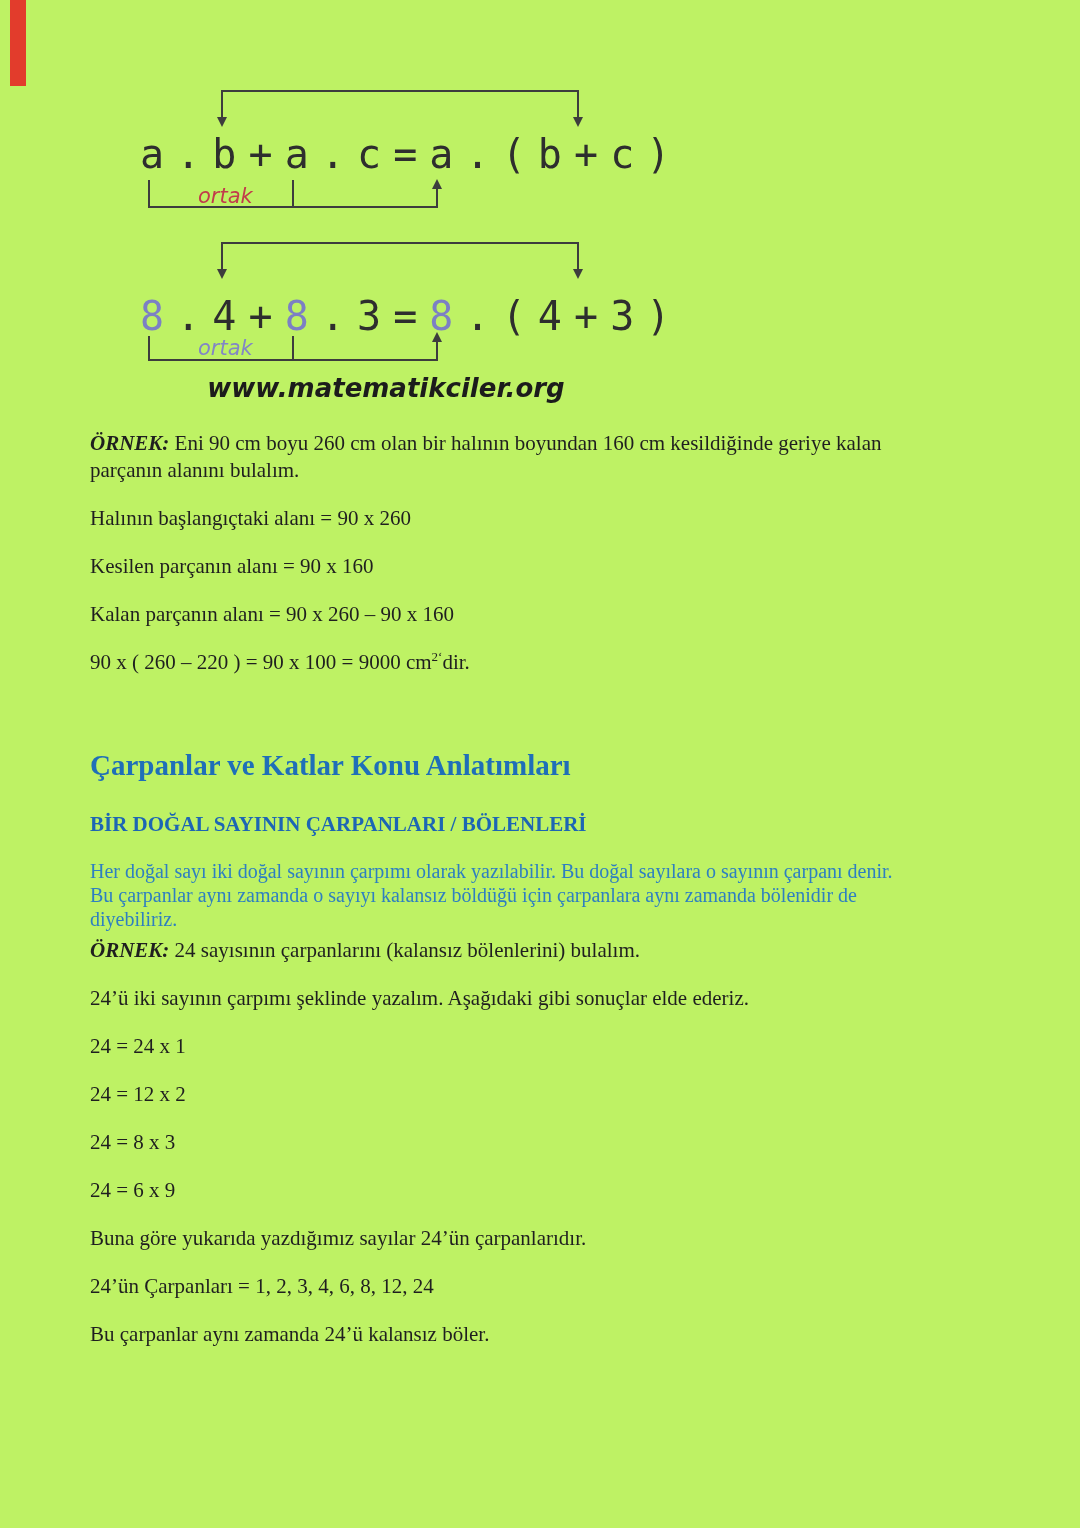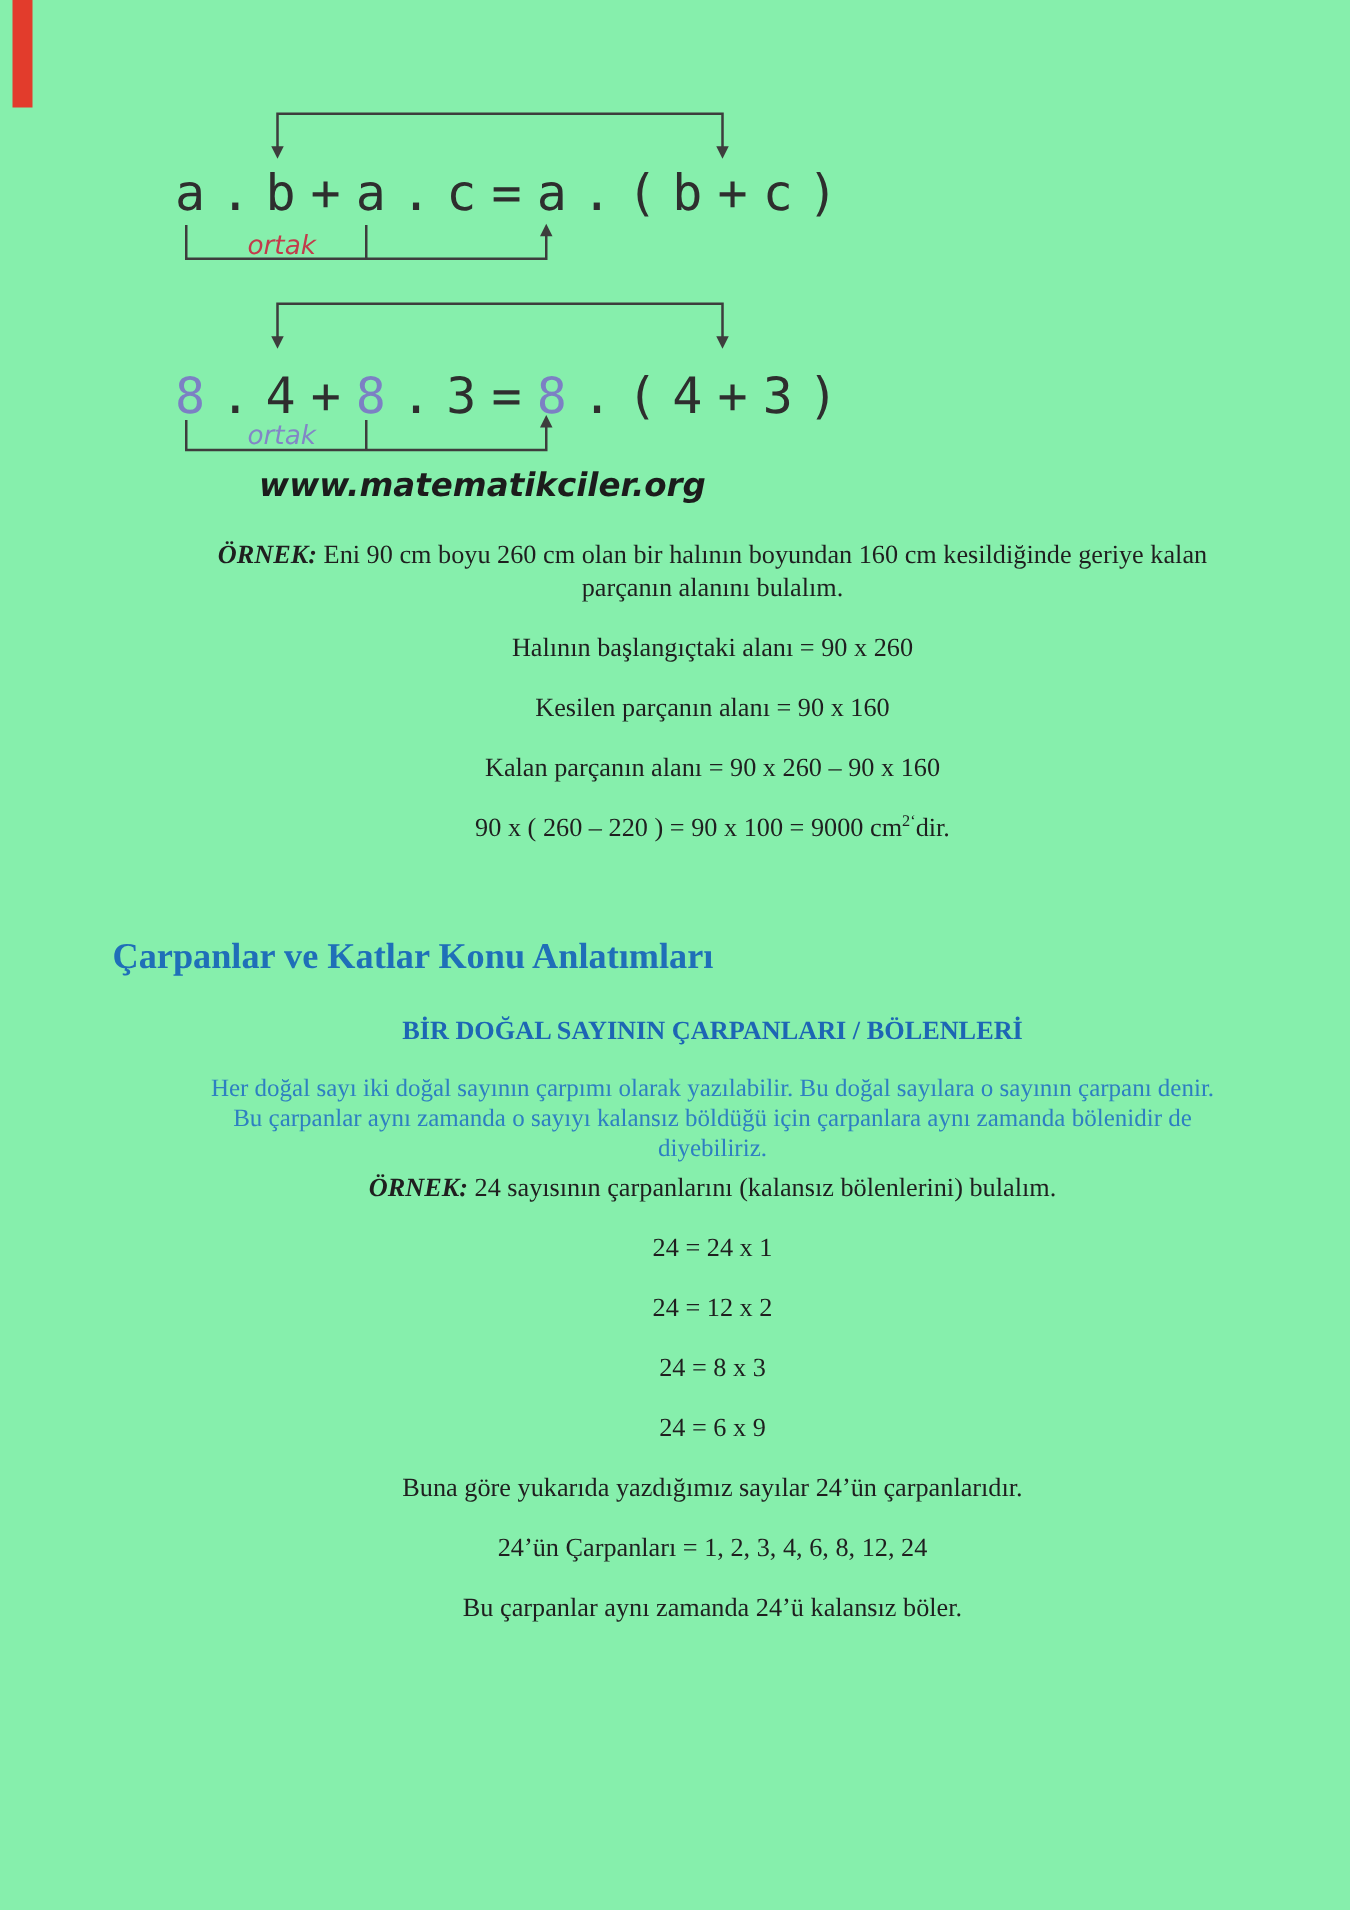--- a/index.html
+++ b/index.html
@@ -1,19 +1,19 @@
 <!DOCTYPE html>
 <html><head>
 <meta charset="utf-8">
 <style>
   html,body{margin:0;padding:0;background:#ffffff;}
   .page{
     position:relative;
     width:1080px;height:1528px;
-    background:#86efac;
+    background:#bef264;
     font-family:"Liberation Serif", serif;
     color:#1f1f1f;
     overflow:hidden;
   }
   .red-mark{
     position:absolute;left:10px;top:0;width:16px;height:86px;
     background:#e23c2c;
   }
   .top-figure{position:absolute;left:0;top:0;}
   .formula{
@@ -40,21 +40,20 @@
     font-size:26px;
     fill:#1c1c1c;
   }
   .content{
     position:absolute;left:90px;top:430px;width:960px;
   }
   .content p{
     margin:0 0 21px 0;
     font-size:21px;
     line-height:27px;
-    text-align:center;
   }
   .ornek{font-weight:bold;font-style:italic;}
   .b{font-weight:normal;}
   sup{font-size:13px;line-height:0;}
   h1.title{
     margin:70px 0 27px 0;
     font-size:29px;
     line-height:38px;
     font-weight:bold;
     color:#1f6fb8;
@@ -146,20 +145,21 @@
     <p class="blue-para">
       <span>Her doğal sayı iki doğal sayının çarpımı olarak yazılabilir. Bu doğal sayılara o sayının </span><span class="b">çarpan</span><span>ı denir.</span><br>
       <span>Bu çarpanlar aynı zamanda o sayıyı kalansız böldüğü için çarpanlara aynı zamanda </span><span class="b">böleni</span><span>dir de</span><br>
       <span>diyebiliriz.</span>
     </p>
 
     <p>
       <span class="ornek">ÖRNEK:</span><span> 24 sayısının çarpanlarını (kalansız bölenlerini) bulalım.</span>
     </p>
 
+    <p>24’ü iki sayının çarpımı şeklinde yazalım. Aşağıdaki gibi sonuçlar elde ederiz.</p>
 
     <p>24 = 24 x 1</p>
     <p>24 = 12 x 2</p>
     <p>24 = 8 x 3</p>
     <p>24 = 6 x 9</p>
 
     <p>Buna göre yukarıda yazdığımız sayılar 24’ün çarpanlarıdır.</p>
 
     <p>
       <span class="b">24’ün Çarpanları = </span><span>1, 2, 3, 4, 6, 8, 12, 24</span>

